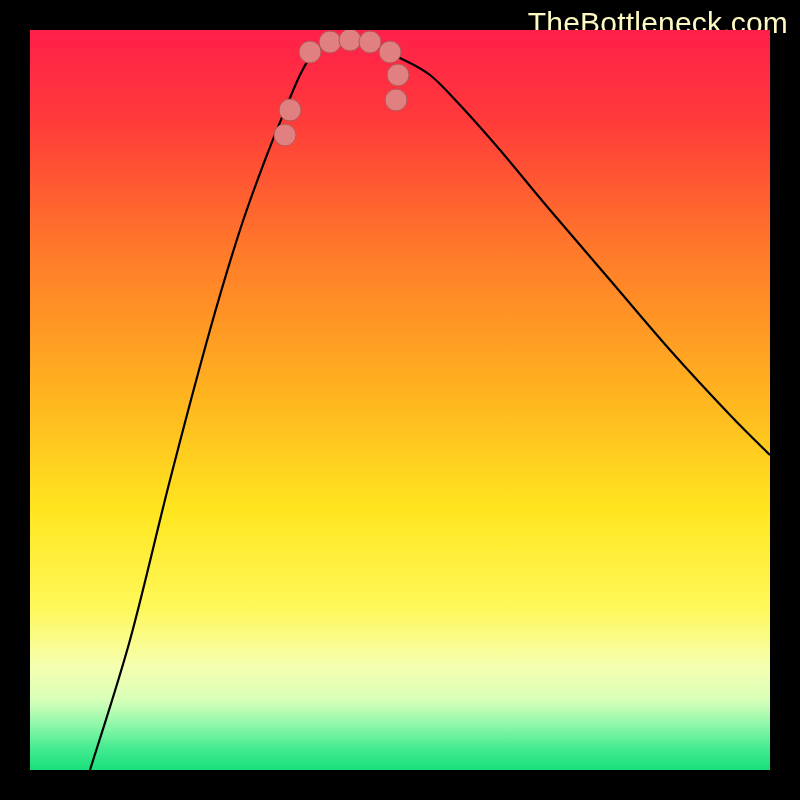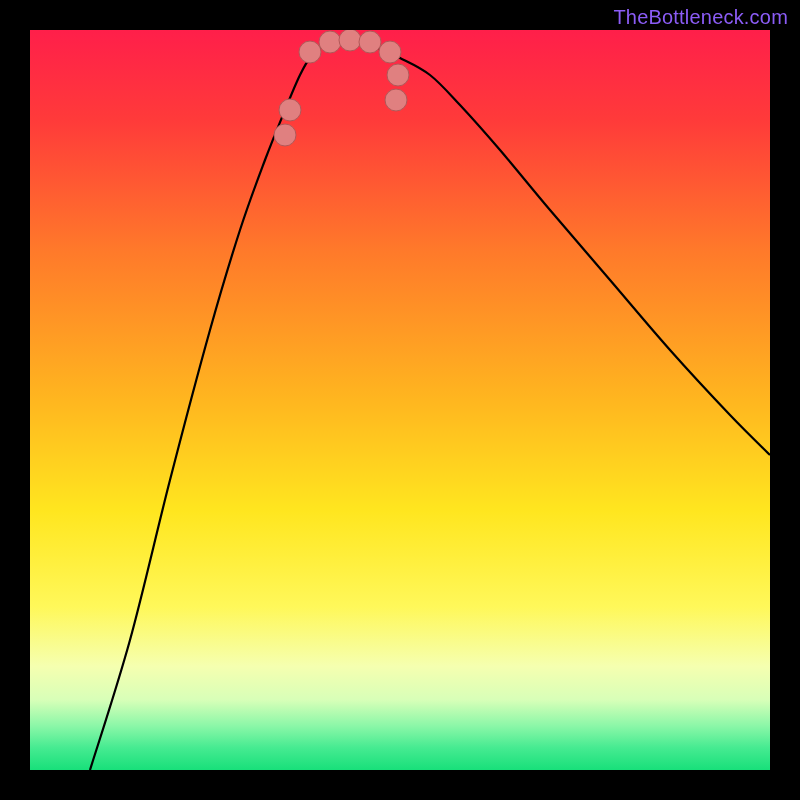--- a/index.html
+++ b/index.html
@@ -26,22 +26,22 @@
   .svg-layer {
     position: absolute;
     inset: 0;
     width: 740px;
     height: 740px;
   }
   .watermark {
     position: absolute;
     top: 6px;
     right: 12px;
-    color: #8b5cf6;
-    font-size: 20px;
+    color: #fef9c3;
+    font-size: 30px;
     font-weight: 500;
     letter-spacing: 0.2px;
   }
 </style>
 </head>
 <body>
 
 <div class="watermark">TheBottleneck.com</div>
 
 <div class="frame">

